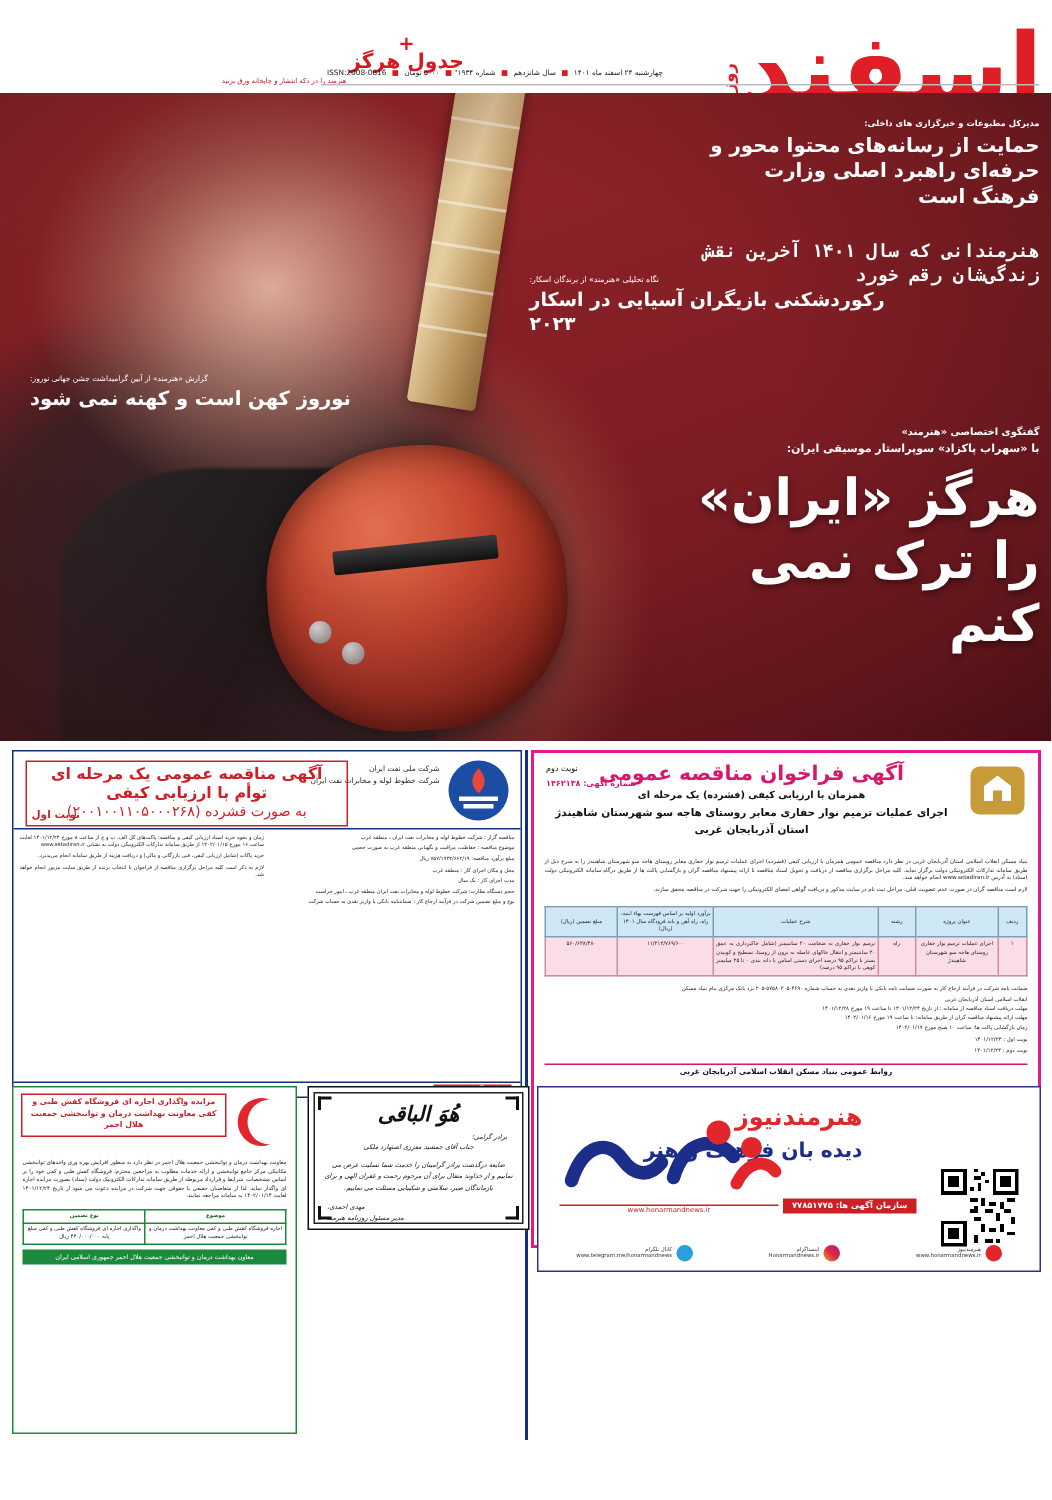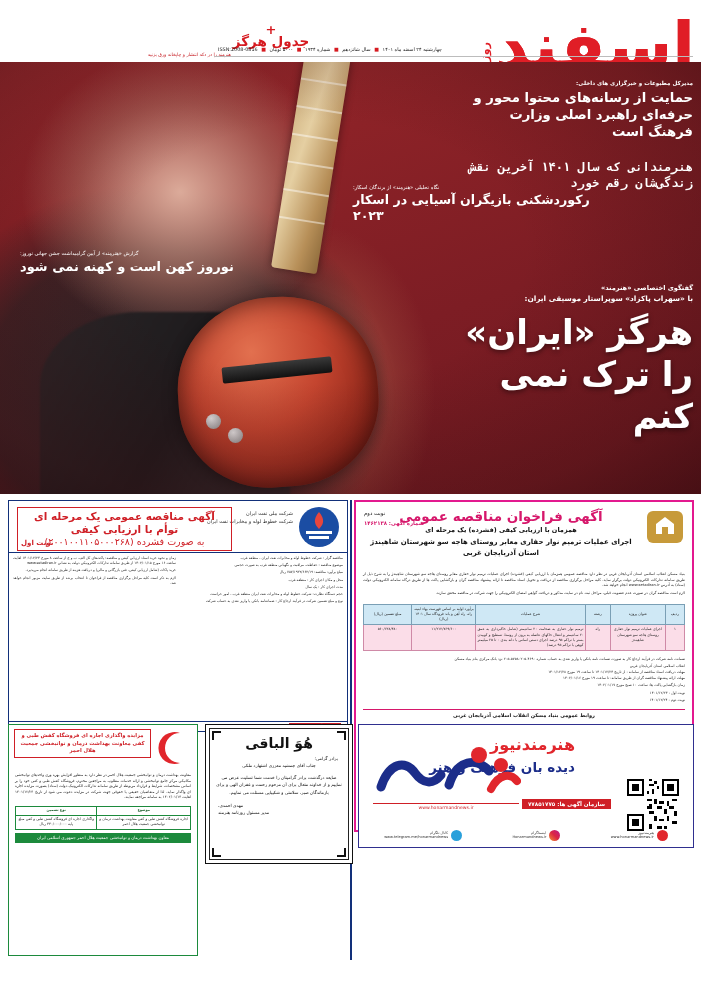--- a/index.html
+++ b/index.html
@@ -143,22 +143,22 @@
     padding:2px 3px; text-align:center; color:#cf1f26; font-size:5.2px; font-weight:bold; line-height:7.5px; }
   .cr-body { padding:2px 6px; font-size:3.7px; line-height:5.6px; color:#222; text-align:justify; }
   .cr-table { margin:3px 6px; width:calc(100% - 12px); border-collapse:collapse; font-size:3.6px; }
   .cr-table th { border:.5px solid #1c8a3c; background:#eafbe f; padding:1.5px;
     font-weight:bold; color:#1a5c2a; line-height:5px; }
   .cr-table td { border:.5px solid #1c8a3c; padding:1.5px; text-align:center;
     color:#222; line-height:5px; }
   .cr-foot { margin:2px 6px; background:#1c8a3c; color:#fff; text-align:center;
     font-size:4.2px; padding:2px; line-height:6px; }
 
-  .ad-obit { position:absolute; left:205px; top:0; width:148px; height:140px;
-    border:1px solid #111; background:#fff; }
+  .ad-obit { position:absolute; left:205px; top:0; width:148px; height:96px;
+    border:1px solid #111; background:#fff;font-style:italic; }
   .obit-frame { position:absolute; inset:3px; border:1px solid #222; }
   .obit-corner { position:absolute; width:9px; height:9px; border:2px solid #111; }
   .obit-hu { text-align:center; margin-top:10px; font-size:14px; font-weight:bold;
     color:#111; letter-spacing:-.5px; }
   .obit-body { padding:4px 10px; font-size:4.4px; line-height:7.4px; color:#111; text-align:center; }
   .obit-body .lead2 { margin-top:4px; }
   .obit-sign { text-align:left; padding:2px 12px; font-size:4.4px; line-height:7px; color:#111; }
 
   .ad-avaye { position:absolute; left:205px; top:136px; width:148px; height:96px;
     border:1px solid #c9a227; background:#fffdf3; }

